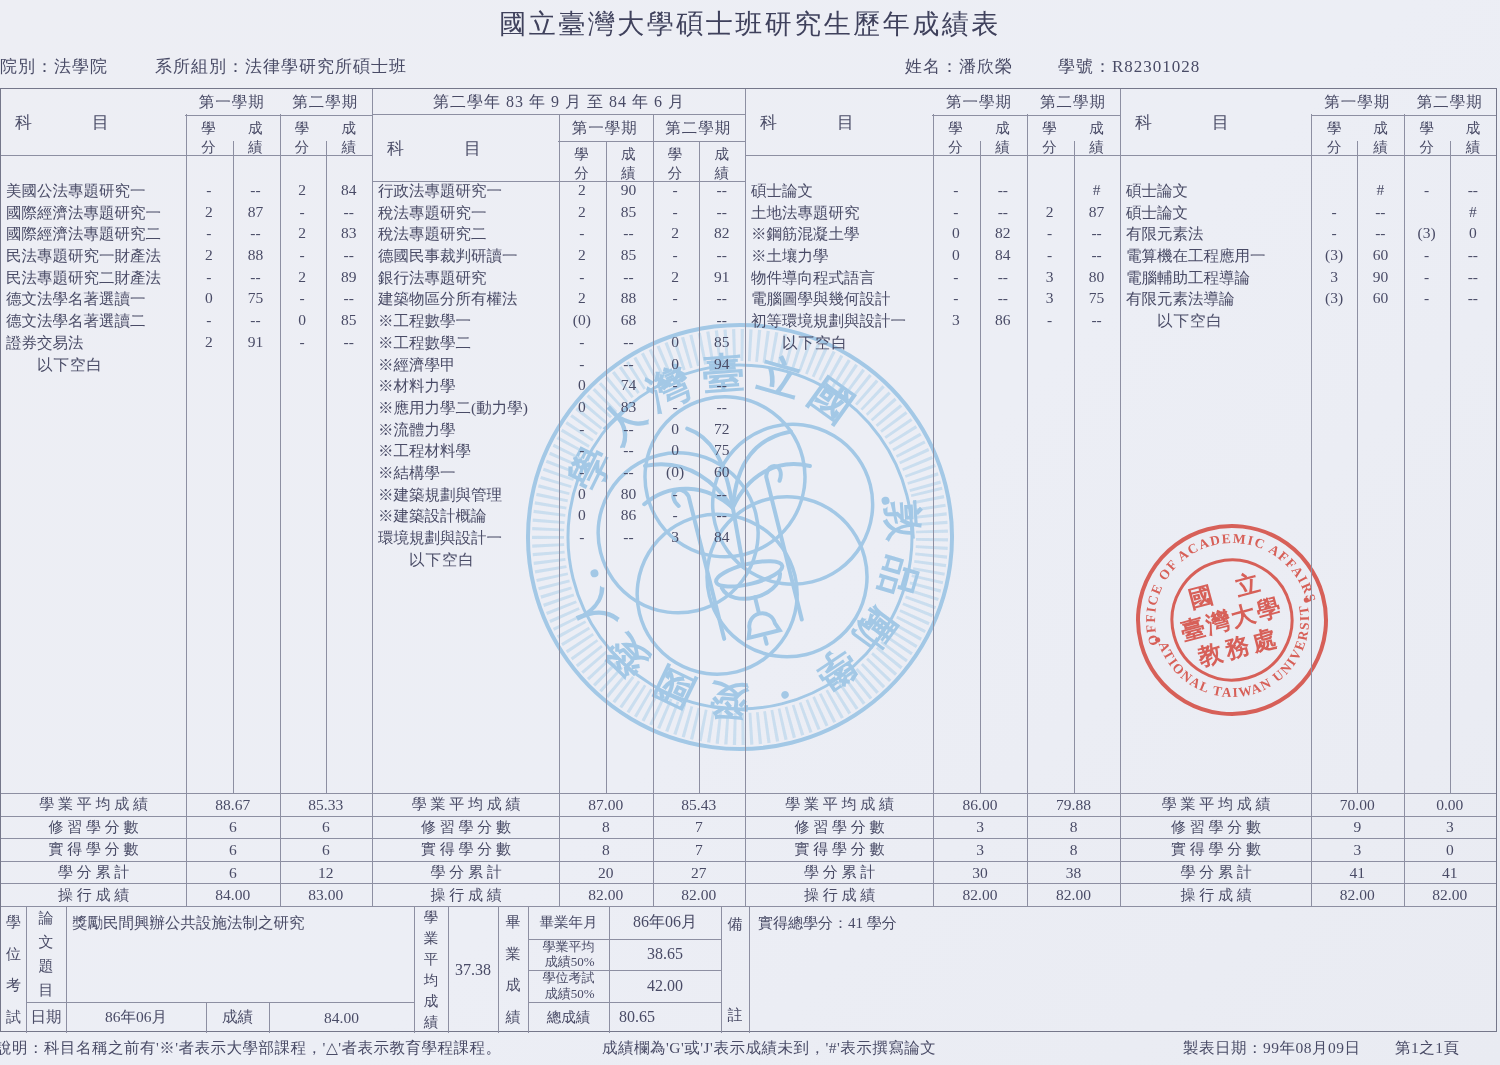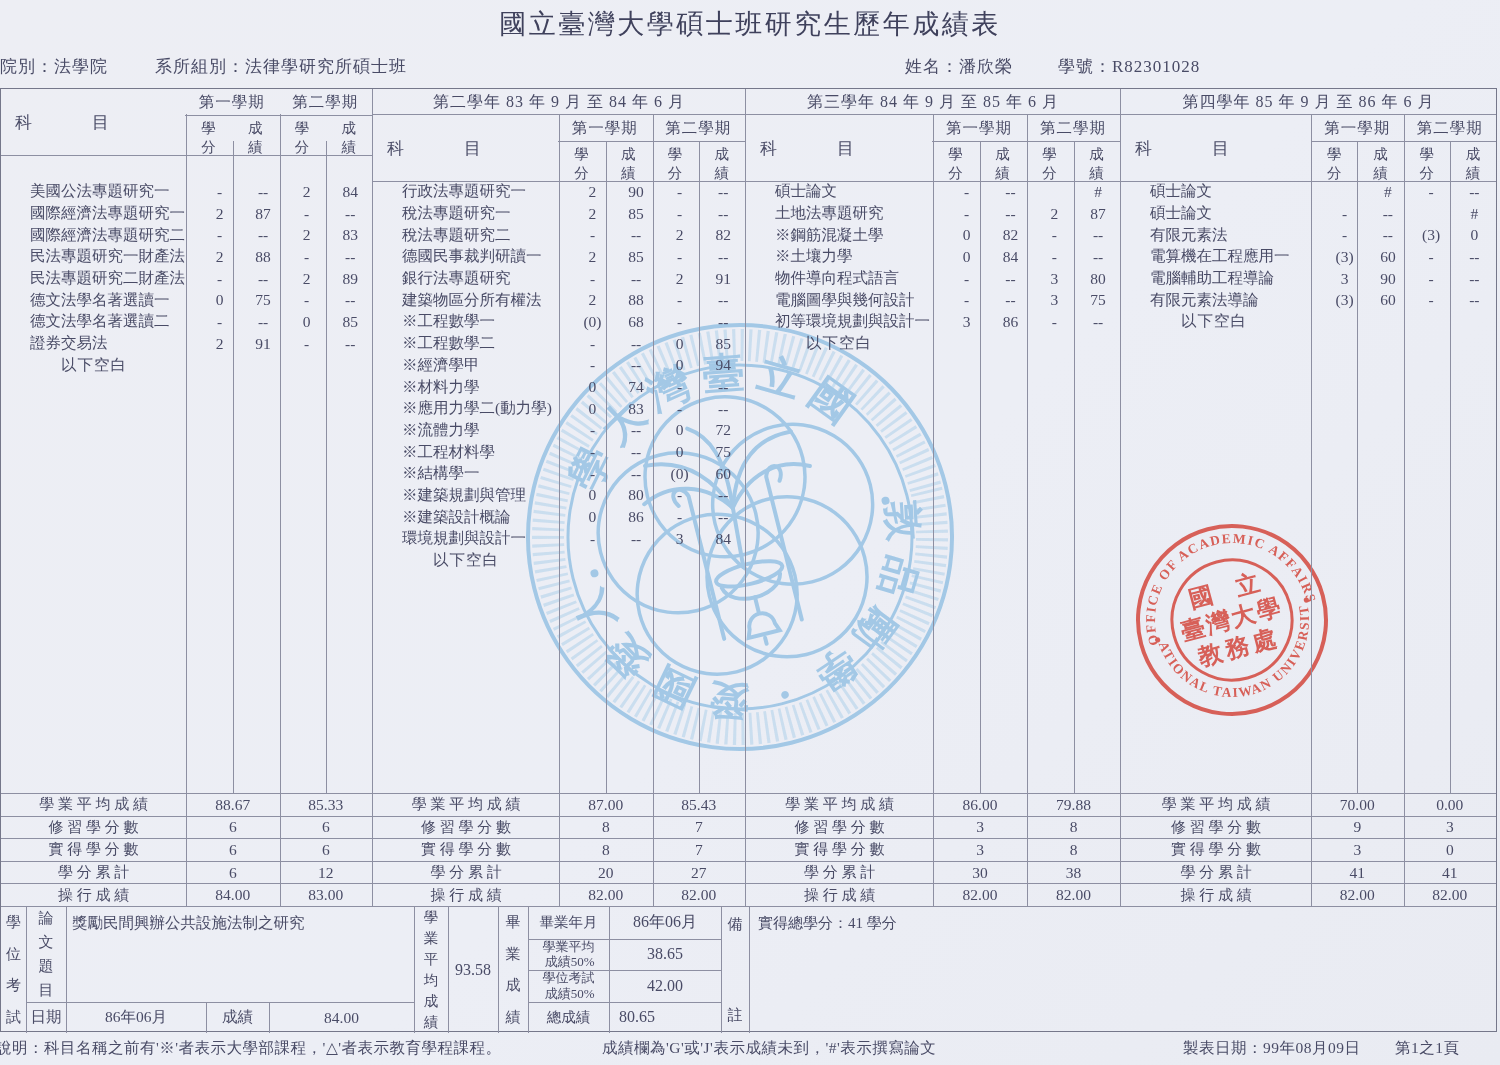--- a/index.html
+++ b/index.html
@@ -18,21 +18,21 @@
   .ycol.bR{border-right:1px solid #8d8fa2;}
   .yhdr{height:25px;line-height:25px;border-bottom:1px solid #8d8fa2;text-align:center;font-size:16px;letter-spacing:1px;white-space:nowrap;}
   .chdr{display:flex;height:67px;border-bottom:1px solid #8d8fa2;box-sizing:border-box;}
   .subjh{display:flex;align-items:center;font-size:17px;}
   .subjh .pair{display:flex;justify-content:space-between;width:94px;margin-left:14px;}
   .semg{display:flex;flex-direction:column;}
   .semn{height:26px;line-height:26px;border-bottom:1px solid #8d8fa2;text-align:center;font-size:15.5px;letter-spacing:1px;}
   .cgr{display:flex;flex:1;}
   .cgc{text-align:center;font-size:14.5px;line-height:1.32;white-space:pre-line;padding-top:3px;box-sizing:border-box;}
   .ybody{position:absolute;top:92px;left:0;right:0;height:612px;}
-  .crow{display:flex;height:21.7px;align-items:center;white-space:nowrap;margin-left:24px;}
+  .crow{display:flex;height:21.7px;align-items:flex-start;white-space:nowrap;}
   .cname{font-size:15.5px;padding-left:5px;box-sizing:border-box;overflow:hidden;}
   .cc{font-size:15.5px;text-align:center;}
   .blankrow .cname{padding-left:36px;letter-spacing:1px;}
   .ysum{position:absolute;top:704px;left:0;right:0;}
   .srow{display:flex;height:22.6px;border-top:1px solid #8d8fa2;box-sizing:border-box;align-items:center;}
   .slab{text-align:center;font-size:15px;white-space:nowrap;overflow:hidden;}
   .sv{text-align:center;font-size:15.5px;}
   .sv.f{flex:1;}
   .vl{position:absolute;width:1px;background:#8d8fa2;}
   .hl{position:absolute;height:1px;background:#8d8fa2;}
@@ -419,21 +419,20 @@
          <div class="sv" style="width:93.5px">82.00</div>
          <div class="sv f">82.00</div>
        </div>
         </div>
       <i class="vl" style="left:186px;top:25px;height:792px;"></i>
       <i class="vl" style="left:232.75px;top:52px;height:652px;"></i>
       <i class="vl" style="left:279.5px;top:25px;height:792px;"></i>
       <i class="vl" style="left:326.25px;top:52px;height:652px;"></i>
     </div>
     <div class="ycol bR" style="left:745px;width:375px;">
-      <div class="yhdr">第三學年  84 年  9 月 至 85 年 6 月</div>
       <div class="chdr">
         <div class="subjh" style="width:187px">
           <span class="pair">
               <span>科</span>
               <span>目</span>
             </span>
         </div>
         <div class="semg" style="width:94px">
           <div class="semn">第一學期</div>
           <div class="cgr">
@@ -533,21 +532,20 @@
          <div class="sv" style="width:94px">82.00</div>
          <div class="sv f">82.00</div>
        </div>
         </div>
       <i class="vl" style="left:187px;top:25px;height:792px;"></i>
       <i class="vl" style="left:234px;top:52px;height:652px;"></i>
       <i class="vl" style="left:281px;top:25px;height:792px;"></i>
       <i class="vl" style="left:328px;top:52px;height:652px;"></i>
     </div>
     <div class="ycol " style="left:1120px;width:375px;">
-      <div class="yhdr">第四學年  85 年  9 月 至 86 年 6 月</div>
       <div class="chdr">
         <div class="subjh" style="width:190px">
           <span class="pair">
               <span>科</span>
               <span>目</span>
             </span>
         </div>
         <div class="semg" style="width:92.5px">
           <div class="semn">第一學期</div>
           <div class="cgr">
@@ -667,21 +665,21 @@
     <div class="bcell" style="left:205px;top:95px;width:63px;height:31px;">成績</div>
     <div class="bcell" style="left:268px;top:95px;width:145px;height:31px;">84.00</div>
     <div class="abs vstack" style="left:413px;top:0;width:34px;height:126px;font-size:14.5px;">
         <span>學</span>
         <span>業</span>
         <span>平</span>
         <span>均</span>
         <span>成</span>
         <span>績</span>
       </div>
-    <div class="bcell" style="left:447px;top:0;width:50px;height:126px;font-size:16px;">93.58</div>
+    <div class="bcell" style="left:447px;top:0;width:50px;height:126px;font-size:16px;">37.38</div>
     <div class="abs vstack" style="left:497px;top:0;width:30px;height:126px;">
         <span>畢</span>
         <span>業</span>
         <span>成</span>
         <span>績</span>
       </div>
 
     <div class="bcell glab" style="left:527px;top:0;width:81px;height:31.5px;">畢業年月</div>
     <div class="bcell gval" style="left:608px;top:0;width:112px;height:31.5px;">86年06月</div>
     <div class="bcell glab two" style="left:527px;top:31.5px;width:81px;height:31.5px;">學業平均

